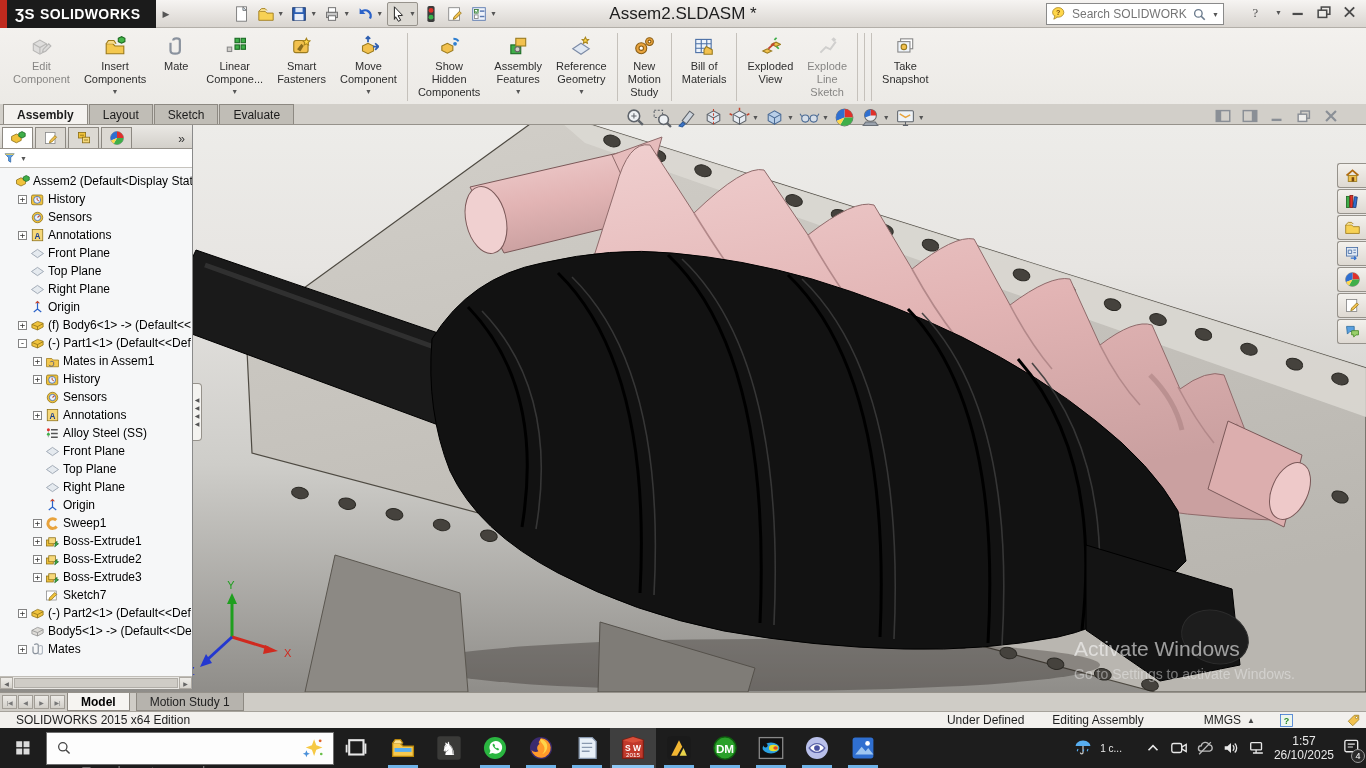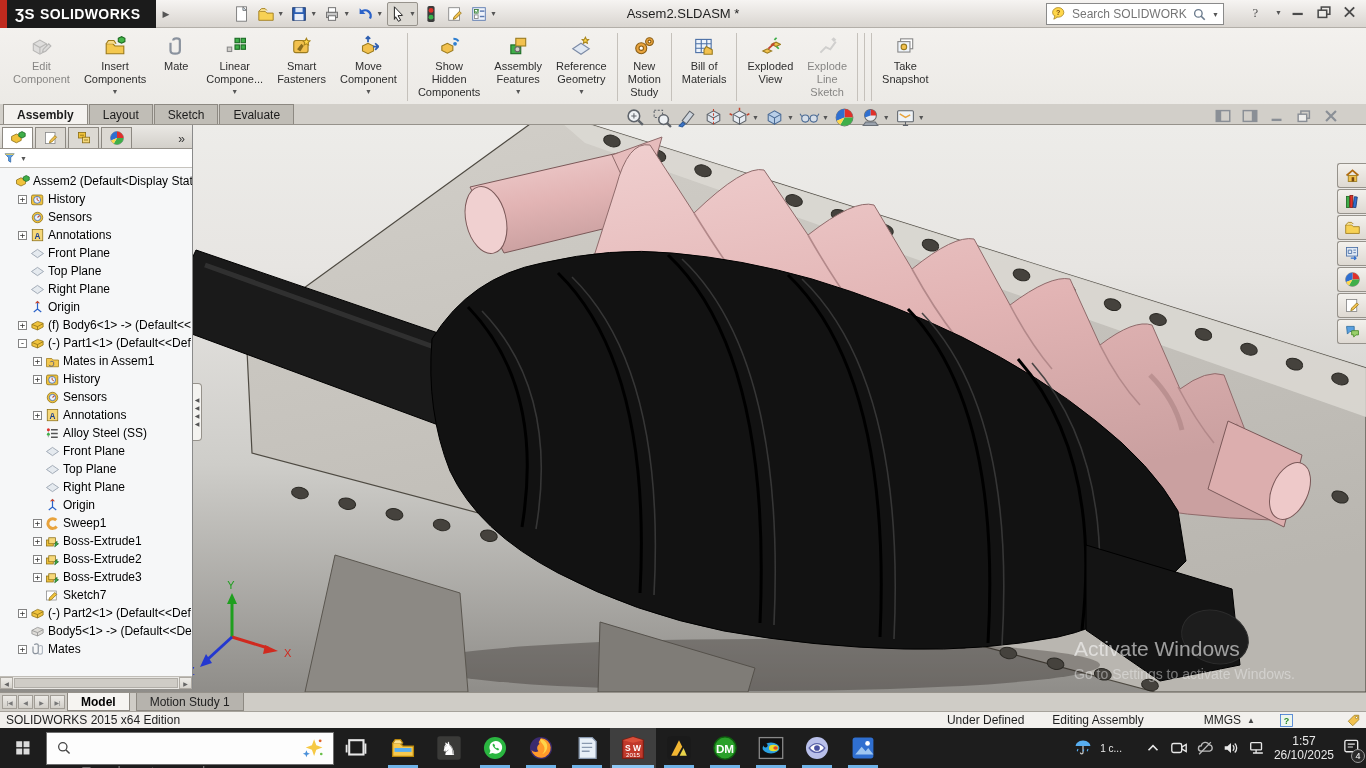--- a/index.html
+++ b/index.html
@@ -12,21 +12,21 @@
   .titlebar{position:absolute;top:0;left:0;right:0;height:28px;background:linear-gradient(#f6f4f2,#d9d5d0);border-bottom:1px solid #b3afa9;display:flex;align-items:center;z-index:20;}
   .logo-red{width:7px;height:28px;background:#c02a1e;flex:none;}
   .logo{height:28px;background:#1b1b1b;color:#fff;display:flex;align-items:center;padding:0 16px 0 8px;font-size:14px;letter-spacing:.4px;flex:none;}
   .logo .mark{font-weight:bold;margin-right:5px;font-size:15px;}
   .logo .sw{font-weight:bold;}
   .logo-arrow{font-size:9px;color:#555;padding:2px 4px;margin-left:2px;}
   .quickbar{display:flex;align-items:center;margin-left:58px;gap:2px;}
   .qbtn{display:flex;align-items:center;padding:2px 1px;border:1px solid transparent;border-radius:2px;}
   .qbtn.pressed{background:#dcd9d3;border-color:#97938c;}
   .dd{font-size:7px;color:#555;margin-left:2px;}
-  .doc-title{position:absolute;left:50%;transform:translateX(-50%);font-size:13px;color:#1e1e1e;white-space:nowrap;}
+  .doc-title{position:absolute;left:50%;transform:translateX(-50%);font-size:17px;color:#1e1e1e;white-space:nowrap;}
   .help-search{position:absolute;right:142px;top:3px;width:178px;height:22px;background:#fff;border:1px solid #8a8a8a;display:flex;align-items:center;padding:0 4px;gap:3px;}
   .help-search input{border:0;outline:0;flex:1;min-width:0;font-size:12px;color:#444;background:transparent;font-family:inherit;}
   .win-ctrls{position:absolute;right:8px;top:2px;display:flex;gap:8px;align-items:center;}
 
   
   .ribbon{position:absolute;top:28px;left:0;right:0;height:76px;background:linear-gradient(#f3f1ee,#ecEAe6);display:flex;align-items:stretch;padding:2px 2px 0 6px;z-index:19;}
   .rbtn{display:flex;flex-direction:column;align-items:center;justify-content:flex-start;padding:4px 6px 1px;min-width:46px;border:1px solid transparent;border-radius:2px;}
   .rbtn .lab{font-size:11px;line-height:13px;color:#2e2e2e;text-align:center;white-space:pre-line;margin-top:3px;}
   .rbtn.disabled{filter:grayscale(1);opacity:.55;}
   .rbtn .rdd{font-size:7px;color:#555;margin-top:2px;}
@@ -71,21 +71,21 @@
   
   .bottombar{position:absolute;top:692px;left:0;right:0;height:19px;background:#cfccc6;border-top:1px solid #96928b;display:flex;align-items:stretch;z-index:15;}
   .bnav{display:flex;padding:2px;gap:1px;}
   .bnb{width:15px;background:linear-gradient(#eceae6,#d2cfc9);border:1px solid #a19d96;font-size:6px;color:#777;display:flex;align-items:center;justify-content:center;}
   .btab{font-size:12px;padding:0 13px;display:flex;align-items:center;border:1px solid #8d8982;border-top:none;}
   .btab.active{background:#f6f4f1;font-weight:bold;}
   .btab.inactive{background:#b6b3ad;margin-left:6px;color:#222;}
 
   
   .statusbar{position:absolute;top:711px;left:0;right:0;height:17px;background:#f2f0ed;border-top:1px solid #a6a29b;display:flex;align-items:center;font-size:12px;color:#1e1e1e;z-index:15;}
-  .sbleft{padding-left:6px;}
+  .sbleft{padding-left:16px;}
   .sbright{margin-left:auto;display:flex;align-items:center;}
   .caret-up{font-size:8px;color:#444;}
 
   
   .taskbar{position:absolute;top:728px;left:0;right:0;height:40px;background:#1d1d1d;display:flex;align-items:center;color:#e8e8e8;z-index:30;}
   .tstart{width:46px;height:40px;display:flex;align-items:center;justify-content:center;}
   .tsearch{width:288px;height:33px;background:#fdfdfd;border:1px solid #6f6f6f;display:flex;align-items:center;gap:8px;padding:0 9px;}
   .tsearch input{border:0;outline:0;flex:1;min-width:0;font-size:14.5px;color:#555;background:transparent;font-family:inherit;margin-top:48px;}
   .tslot{width:46px;height:40px;display:flex;align-items:center;justify-content:center;position:relative;}
   .tslot.active{background:#3f3f3f;}

